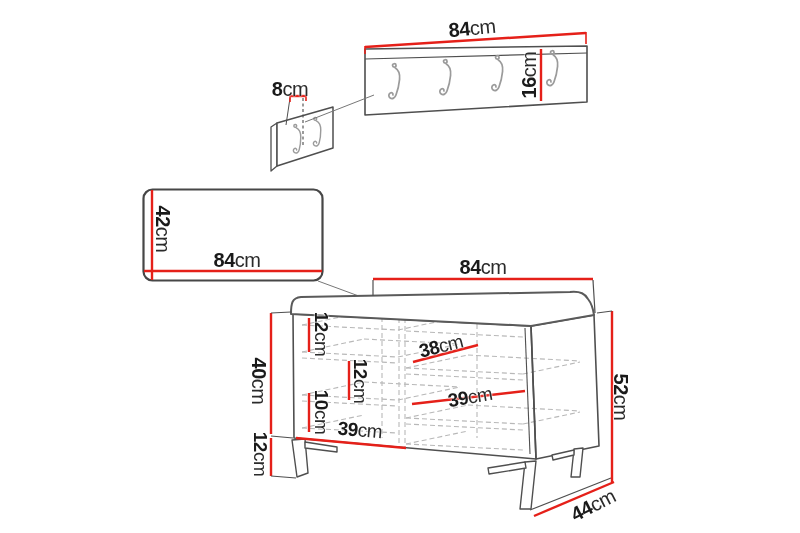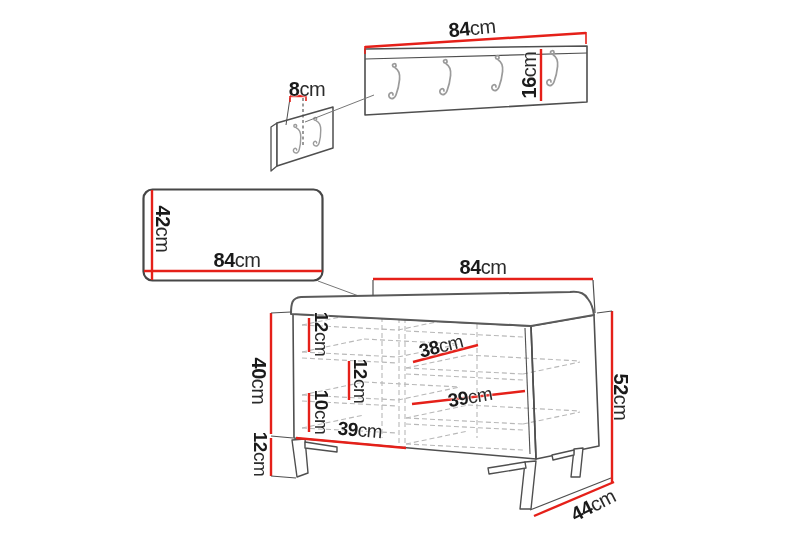--- a/index.html
+++ b/index.html
@@ -114,21 +114,21 @@
       <line x1="271" y1="436" x2="293" y2="438"></line>
       <line x1="271" y1="476" x2="296" y2="478"></line>
     </g>
   </g>
 </svg>
 
   <div class="dim" style="left:472px;top:28px;--r:-5.5deg">
     <span class="num">84</span><span class="unit">cm</span></div>
   <div class="dim" style="left:529px;top:75px;--r:-90deg">
     <span class="num">16</span><span class="unit">cm</span></div>
-  <div class="dim" style="left:307px;top:89px">
+  <div class="dim" style="left:290px;top:89px">
     <span class="num">8</span><span class="unit">cm</span></div>
   <div class="dim" style="left:163px;top:229px;--r:90deg">
     <span class="num">42</span><span class="unit">cm</span></div>
   <div class="dim" style="left:237px;top:260px">
     <span class="num">84</span><span class="unit">cm</span></div>
   <div class="dim" style="left:483px;top:267px">
     <span class="num">84</span><span class="unit">cm</span></div>
   <div class="dim" style="left:621px;top:397px;--r:90deg">
     <span class="num">52</span><span class="unit">cm</span></div>
   <div class="dim" style="left:593px;top:505px;--r:-27deg">

